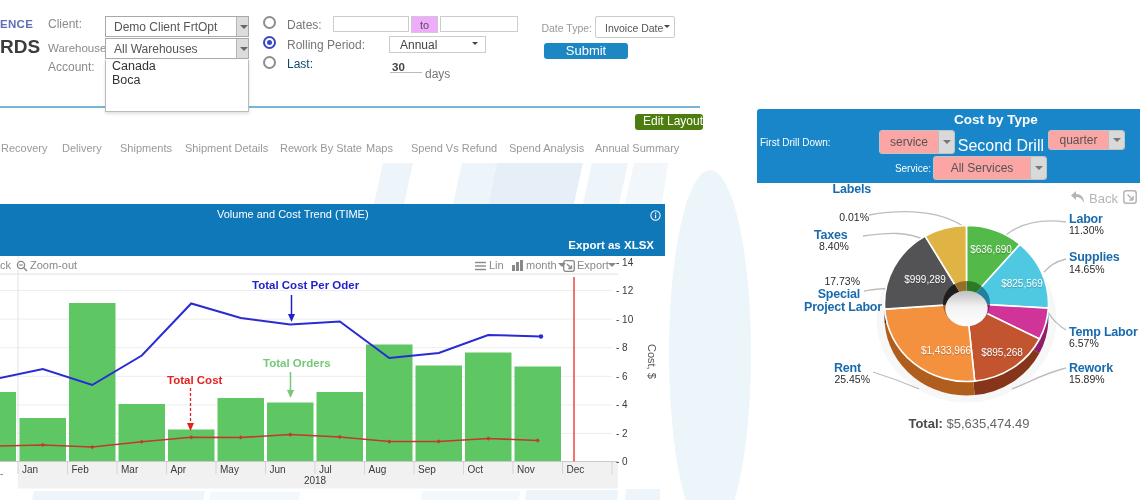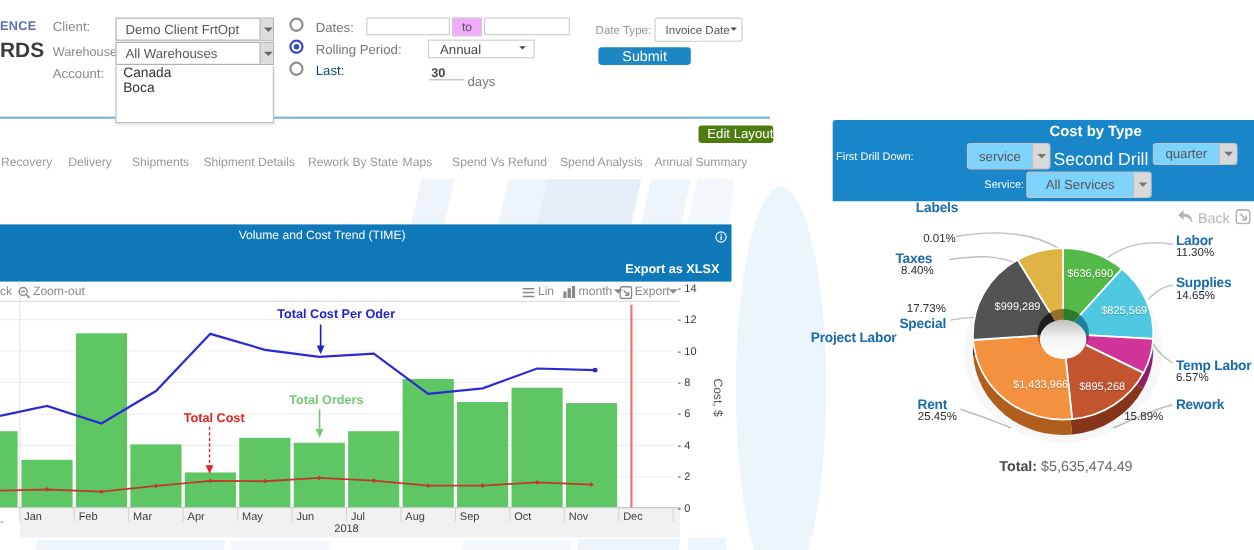--- a/index.html
+++ b/index.html
@@ -3,21 +3,21 @@
 <style>
 * { margin:0; padding:0; box-sizing:border-box; }
 html,body { width:1140px; height:500px; background:#fff; overflow:hidden;
   font-family:"Liberation Sans", sans-serif; position:relative; }
 .abs { position:absolute; }
 .lbl { position:absolute; font-size:12px; color:#8a8a8a; }
 .sel { position:absolute; background:#fff; border:1px solid #a9a9a9; }
 .sel .txt { position:absolute; left:8px; top:50%; transform:translateY(-50%); font-size:12px; color:#555; white-space:nowrap; }
 .sel .arr { position:absolute; right:0; top:0; bottom:0; width:12px; background:#dcdcdc; border-left:1px solid #b5b5b5; }
 .sel .arr:after { content:""; position:absolute; left:3px; top:50%; margin-top:-2px; border:4px solid transparent; border-top-color:#666; }
-.rsel { position:absolute; background:#7dd3fc; border:1px solid #c3c3c3; border-radius:3px; }
+.rsel { position:absolute; background:#fca5a5; border:1px solid #c3c3c3; border-radius:3px; }
 .rsel .txt { position:absolute; left:0; right:16px; top:50%; transform:translateY(-50%); text-align:center; font-size:12px; color:#555; white-space:nowrap; }
 .rsel .arr { position:absolute; right:0; top:0; bottom:0; width:16px; background:#d9d9d9; border-left:1px solid #bdbdbd; border-radius:0 3px 3px 0; }
 .rsel .arr:after { content:""; position:absolute; left:4px; top:50%; margin-top:-2px; border:4px solid transparent; border-top-color:#777; }
 .radio { position:absolute; width:13px; height:13px; border-radius:50%; border:2px solid #8d8d8d; background:#fff; }
 .radio.on { border-color:#3647c8; }
 .radio.on:after { content:""; position:absolute; left:2px; top:2px; width:5px; height:5px; border-radius:50%; background:#3647c8; }
 .inp { position:absolute; background:#fff; border:1px solid #ccc; }
 .tab { position:absolute; font-size:11px; color:#999; top:142px; white-space:nowrap; }
 .dlbl { position:absolute; font-weight:bold; font-size:12.5px; letter-spacing:-0.2px; color:#1a6bad; white-space:nowrap; z-index:3; }
 .dpct { position:absolute; font-size:10.5px; color:#2b2b2b; white-space:nowrap; z-index:3; }
@@ -291,31 +291,31 @@
 <path d="M 186.50 113.50 L 174.65 94.07 A 23.5 22.5 0 0 1 186.48 91.00 Z" fill="#93702a"></path>
 <ellipse cx="186.5" cy="118.5" rx="21.2" ry="17.8" fill="url(#holeg)"></ellipse>
 </svg>
 
 <div class="dlbl" style="left:827px;top:182px;width:44px;text-align:right">Labels</div>
 <div class="dpct" style="left:817px;top:211px;width:52px;text-align:right">0.01%</div>
 <div class="dlbl" style="left:814px;top:228px;width:44px;">Taxes</div>
 <div class="dpct" style="left:808px;top:240px;width:52px;text-align:center">8.40%</div>
 <div class="dpct" style="left:808px;top:275px;width:52px;text-align:right">17.73%</div>
 <div class="dlbl" style="left:776px;top:287px;width:84px;text-align:right">Special</div>
-<div class="dlbl" style="left:731px;top:300px;width:84px;text-align:right">Project Labor</div>
+<div class="dlbl" style="left:804px;top:300px;width:84px;text-align:left">Project Labor</div>
 <div class="dlbl" style="left:817px;top:361px;width:44px;text-align:right">Rent</div>
 <div class="dpct" style="left:818px;top:373px;width:52px;text-align:right">25.45%</div>
 <div class="dlbl" style="left:1069px;top:212px">Labor</div>
 <div class="dpct" style="left:1069px;top:224px">11.30%</div>
 <div class="dlbl" style="left:1069px;top:250px">Supplies</div>
 <div class="dpct" style="left:1069px;top:263px">14.65%</div>
 <div class="dlbl" style="left:1069px;top:325px">Temp Labor</div>
 <div class="dpct" style="left:1069px;top:337px">6.57%</div>
 <div class="dlbl" style="left:1069px;top:361px">Rework</div>
-<div class="dpct" style="left:1022px;top:373px">15.89%</div>
+<div class="dpct" style="left:1069px;top:373px">15.89%</div>
 
 <div class="dval" style="left:991px;top:249px">$636,690</div>
 <div class="dval" style="left:1022px;top:283px">$825,569</div>
 <div class="dval" style="left:925px;top:279px">$999,289</div>
 <div class="dval" style="left:946px;top:350px">$1,433,966</div>
 <div class="dval" style="left:1002px;top:352px">$895,268</div>
 
 <div class="abs" style="left:780px;top:416px;width:378px;text-align:center;z-index:3;font-size:13px;color:#666"><b style="color:#4a4a4a">Total:</b> $5,635,474.49</div>
 
 </body></html>

